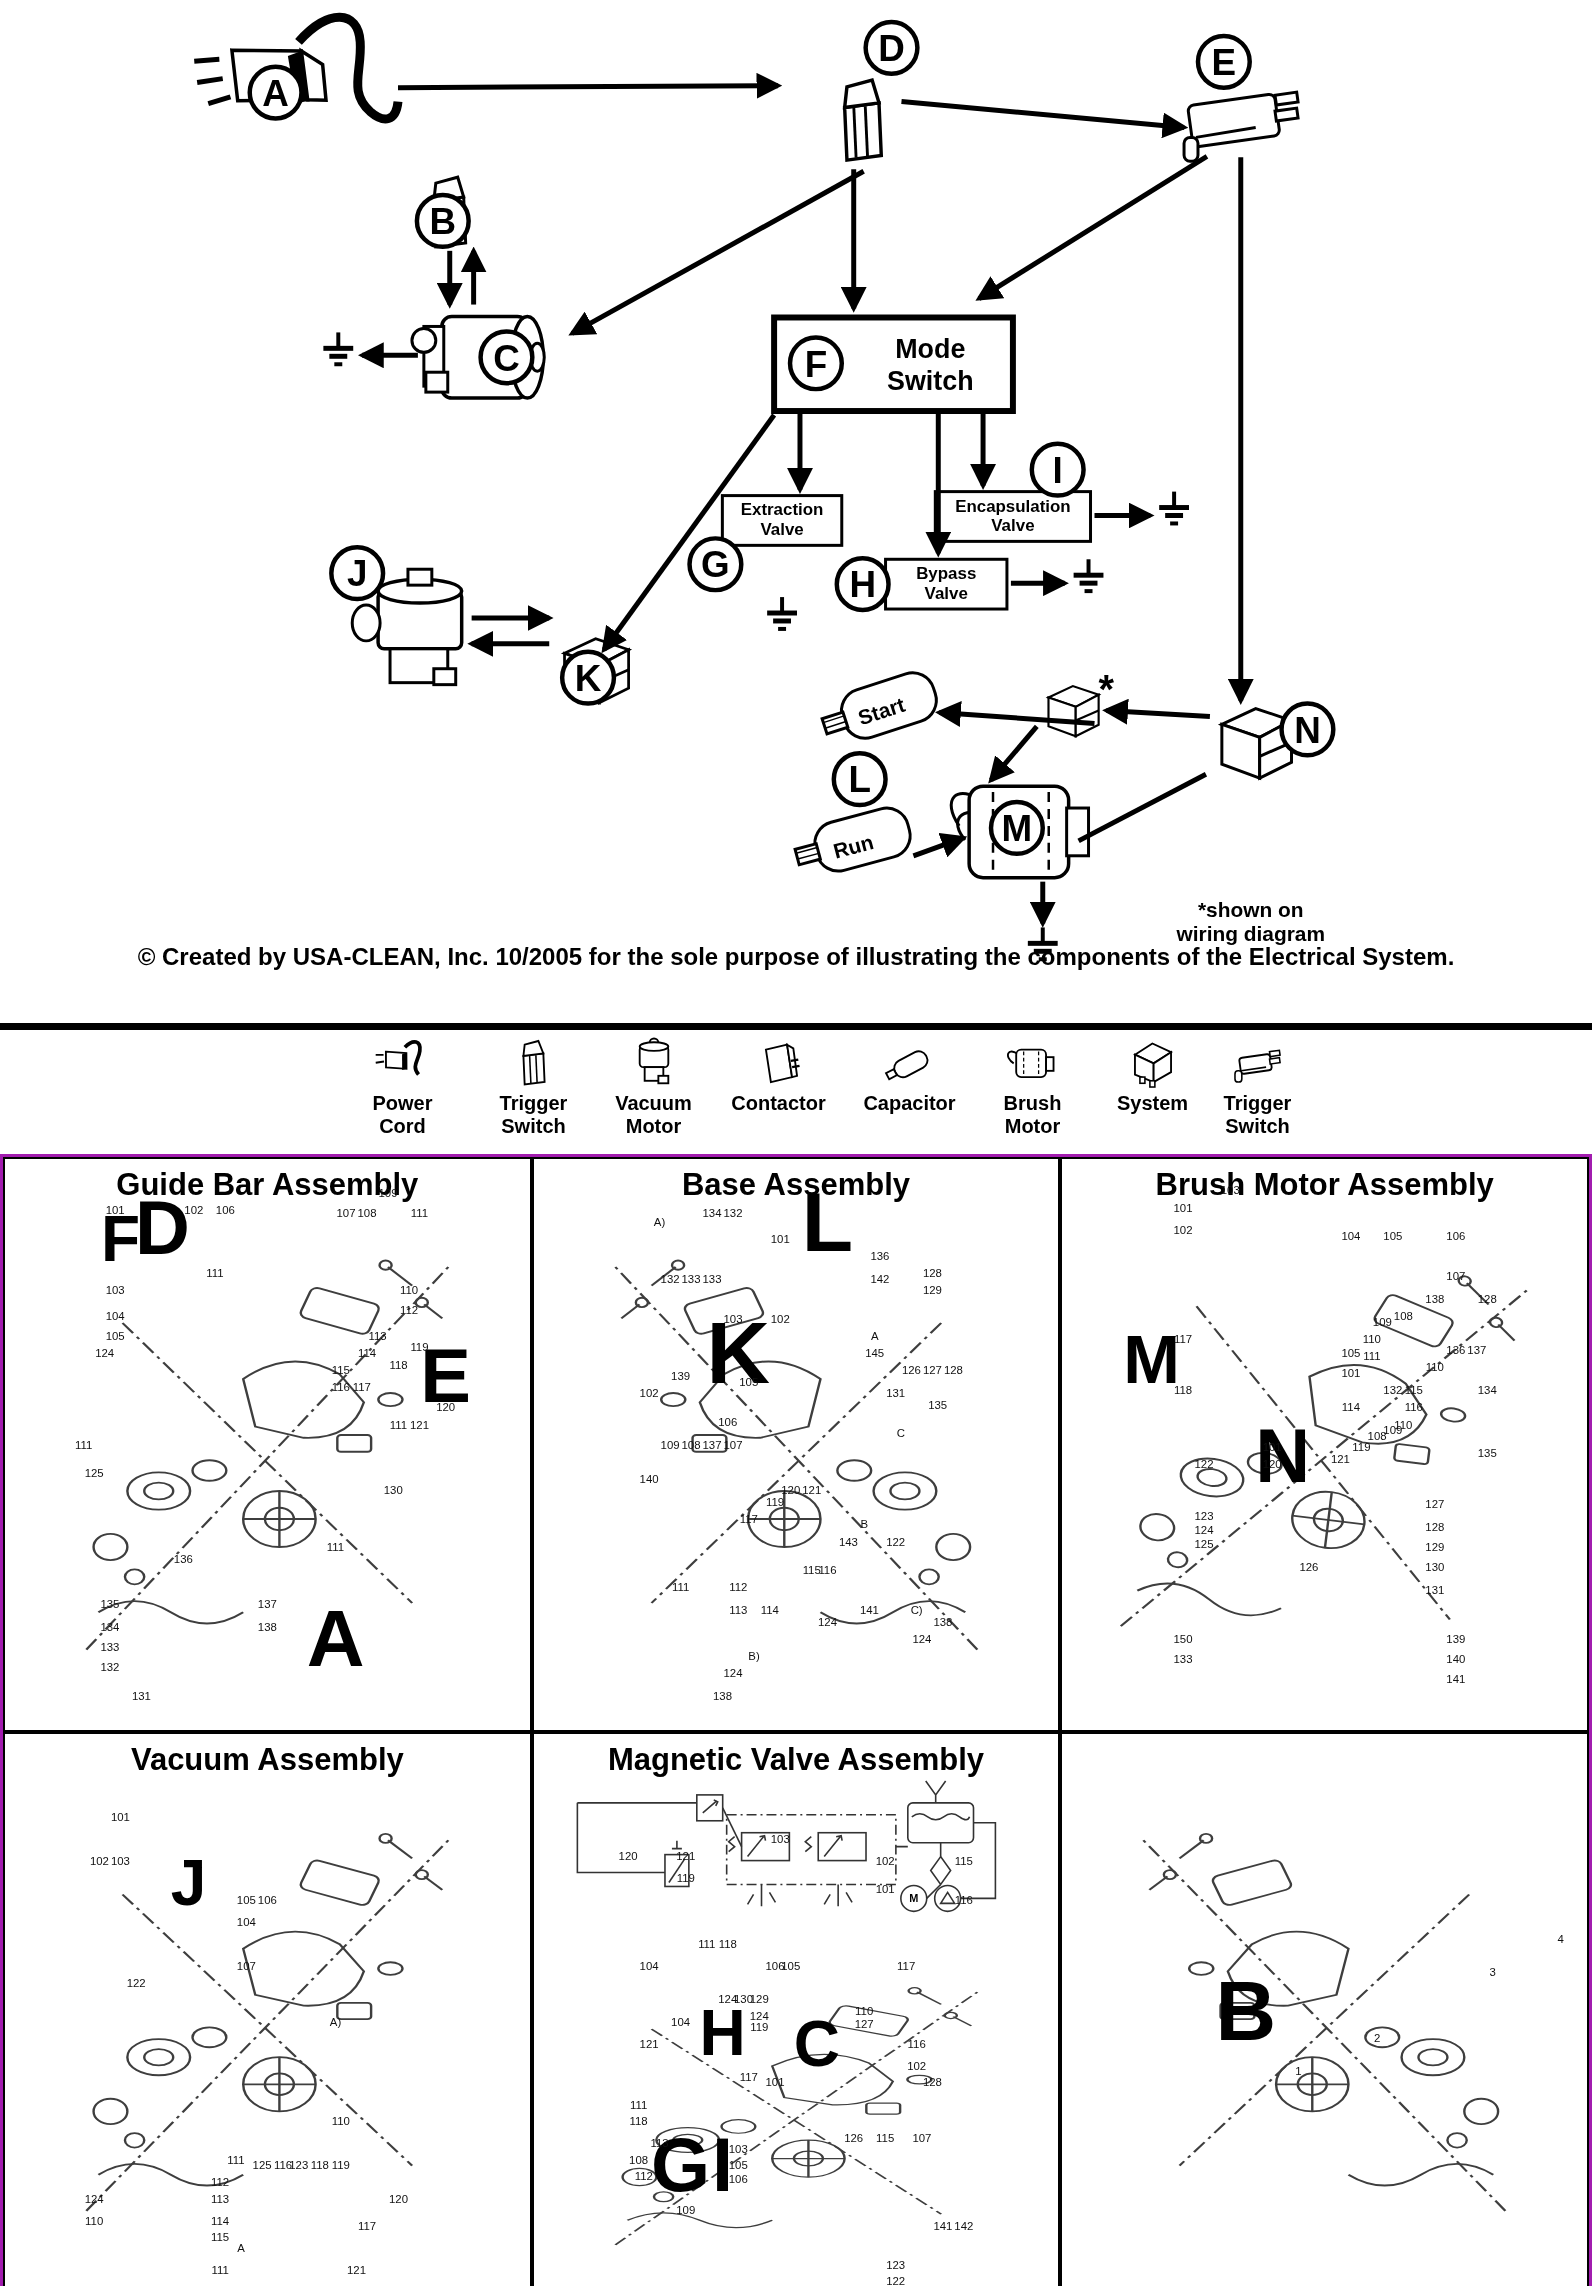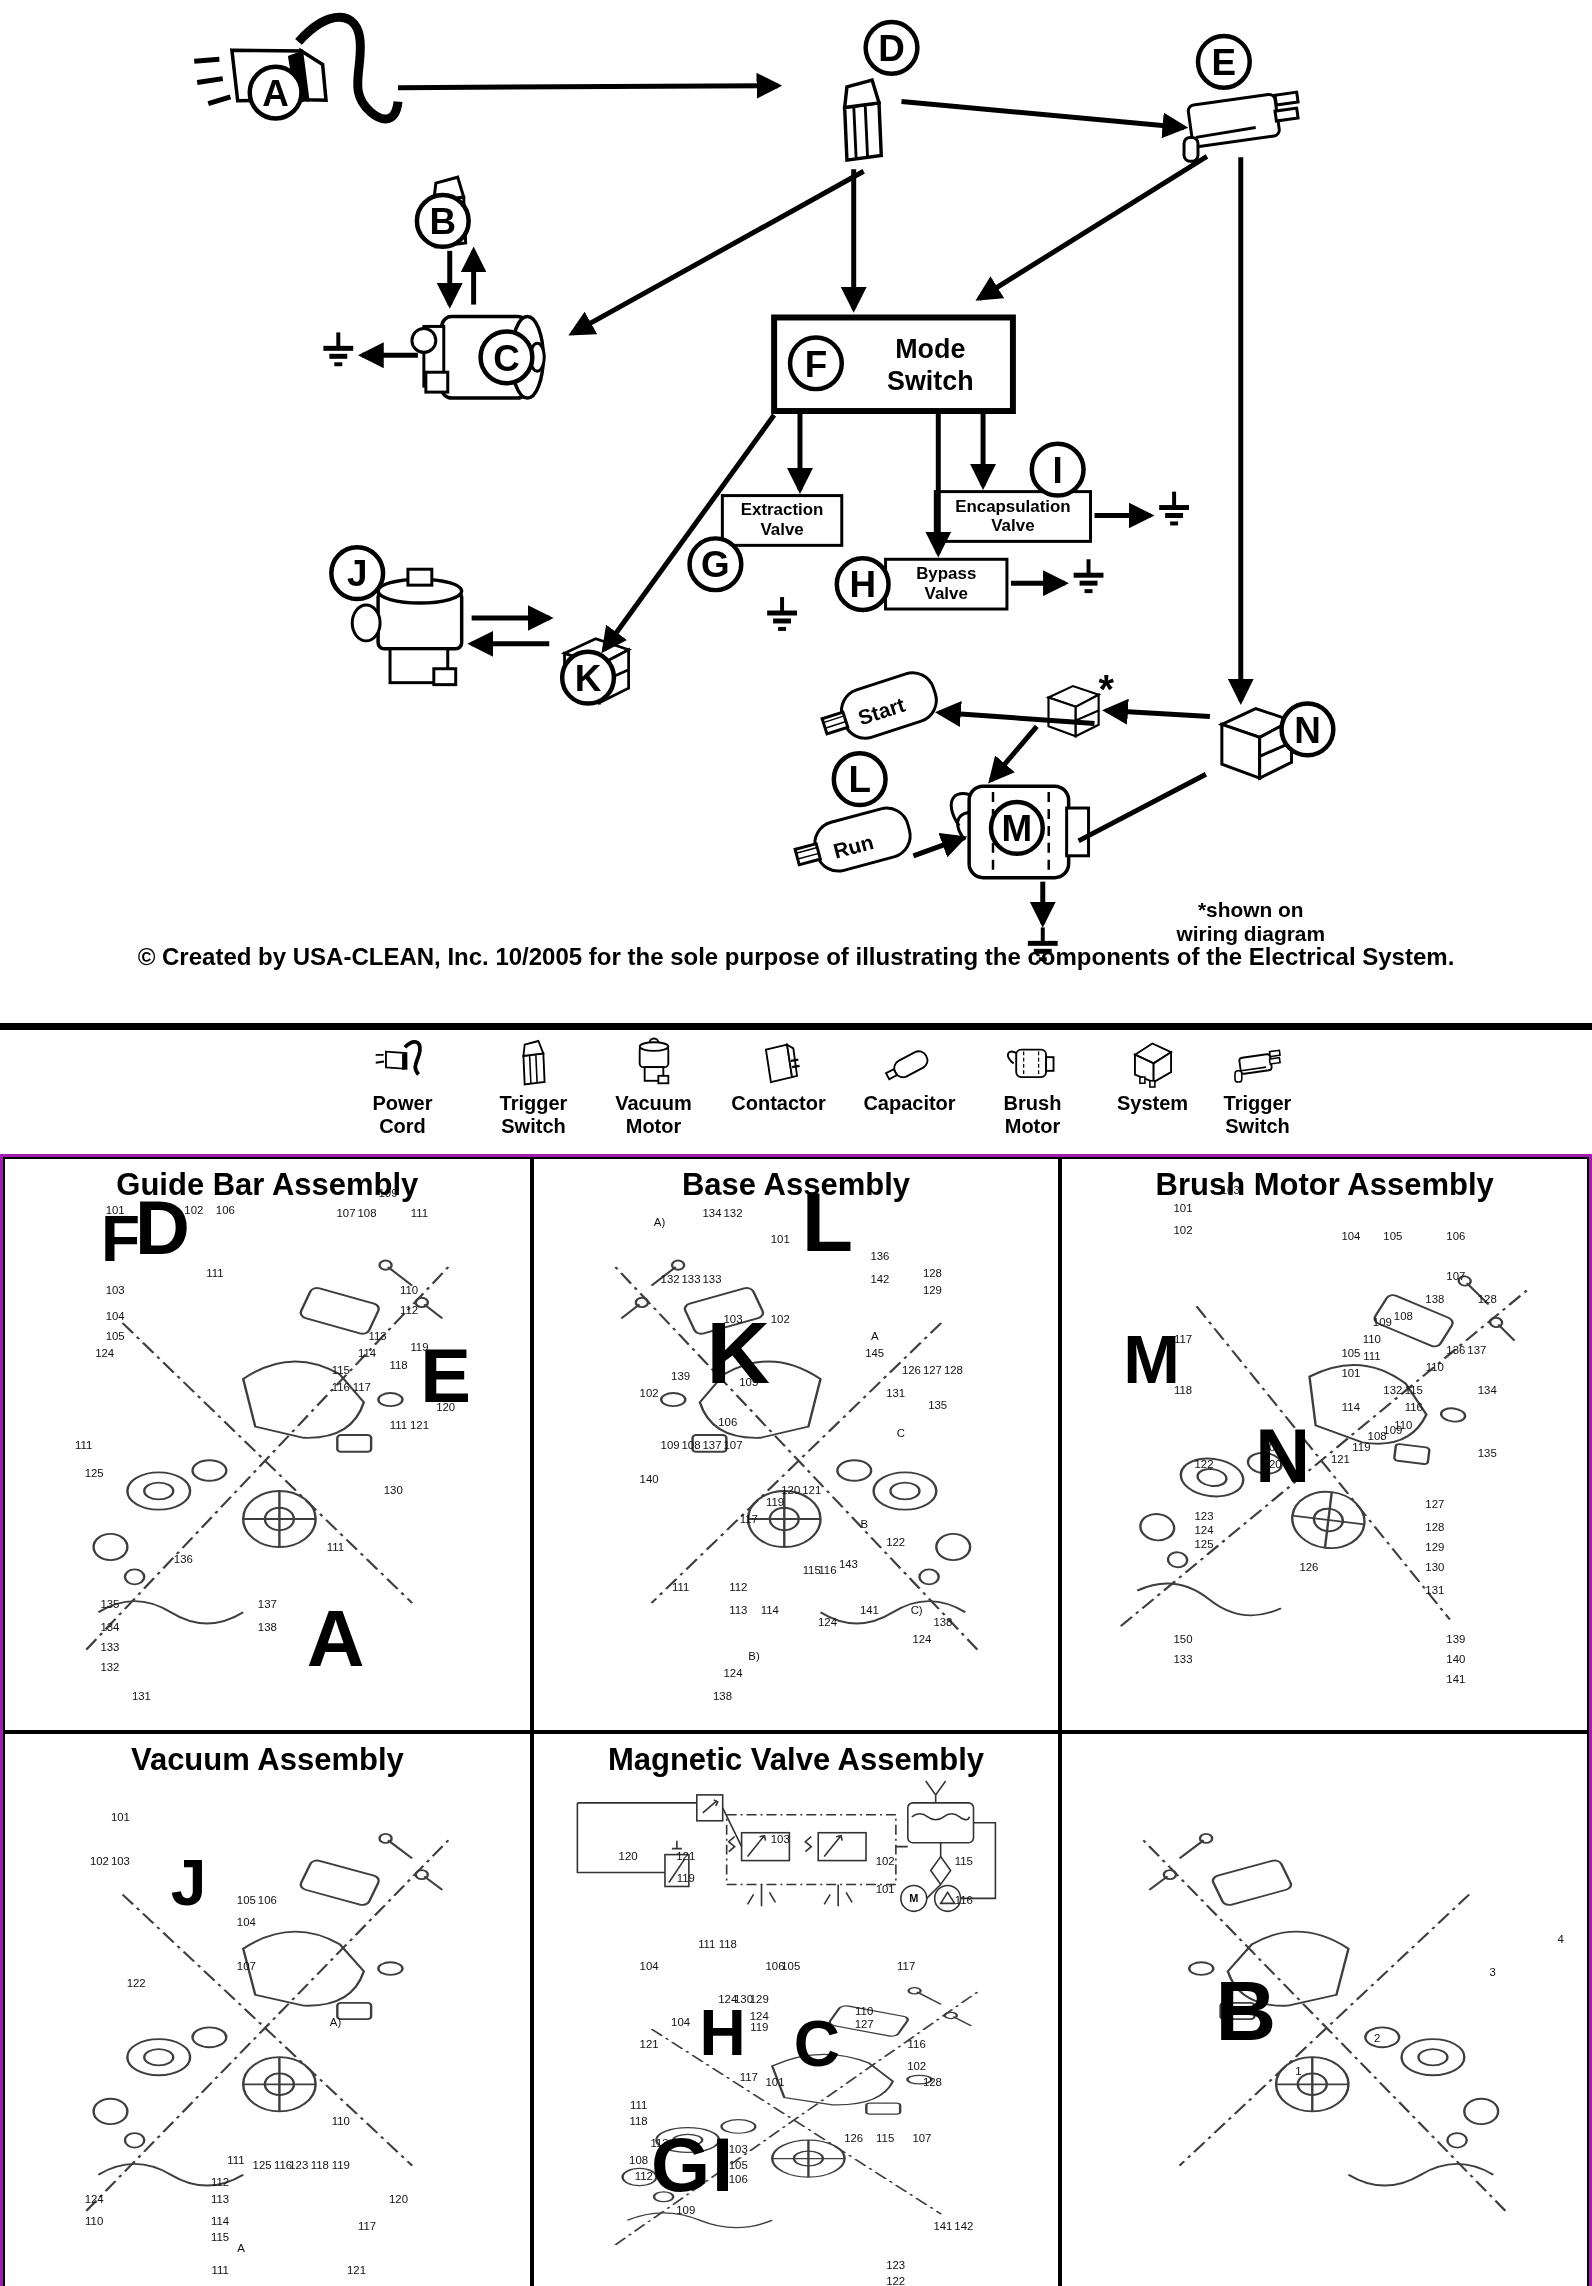--- a/index.html
+++ b/index.html
@@ -490,21 +490,21 @@
         <span class="part" style="left: 30%; top: 50%;">108</span>
         <span class="part" style="left: 34%; top: 50%;">137</span>
         <span class="part" style="left: 38%; top: 50%;">107</span>
         <span class="part" style="left: 70%; top: 48%;">C</span>
         <span class="part" style="left: 22%; top: 56%;">140</span>
         <span class="part" style="left: 49%; top: 58%;">120</span>
         <span class="part" style="left: 53%; top: 58%;">121</span>
         <span class="part" style="left: 46%; top: 60%;">119</span>
         <span class="part" style="left: 41%; top: 63%;">117</span>
         <span class="part" style="left: 63%; top: 64%;">B</span>
-        <span class="part" style="left: 60%; top: 67%; margin-top: 22px;">143</span>
+        <span class="part" style="left: 60%; top: 67%;">143</span>
         <span class="part" style="left: 69%; top: 67%;">122</span>
         <span class="part" style="left: 28%; top: 75%;">111</span>
         <span class="part" style="left: 39%; top: 75%;">112</span>
         <span class="part" style="left: 53%; top: 72%;">115</span>
         <span class="part" style="left: 56%; top: 72%;">116</span>
         <span class="part" style="left: 39%; top: 79%;">113</span>
         <span class="part" style="left: 45%; top: 79%;">114</span>
         <span class="part" style="left: 56%; top: 81%;">124</span>
         <span class="part" style="left: 64%; top: 79%;">141</span>
         <span class="part" style="left: 42%; top: 87%;">B)</span>

